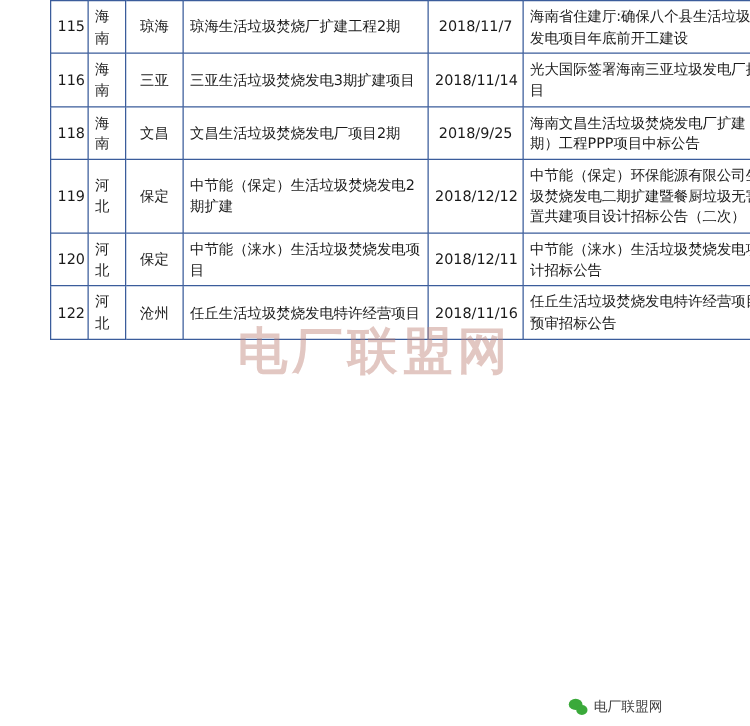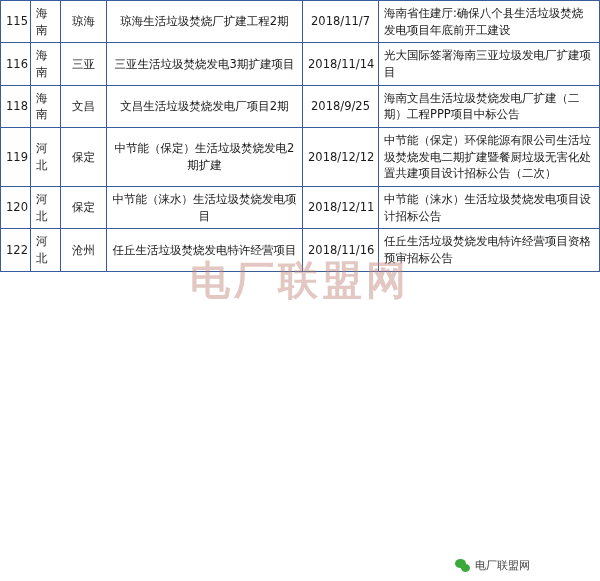--- a/index.html
+++ b/index.html
@@ -12,20 +12,21 @@
     width: 600px;
     height: 581px;
     font-family: "DejaVu Sans", "Liberation Sans", sans-serif;
     position: relative;
     overflow: hidden;
   }
   #sheet {
     position: relative;
     width: 540px;
     height: 581px;
+    padding-left: 40px;
   }
   table.grid {
     border-collapse: collapse;
     width: 600px;
     table-layout: fixed;
   }
   table.grid td {
     border: 1px solid #3b5c9b;
     padding: 4px 5px;
     vertical-align: middle;
@@ -50,21 +51,21 @@
   td.c-city {
     width: 46px;
     text-align: center;
     font-size: 12px;
     padding: 4px 1px;
   }
   td.c-proj {
     width: 196px;
     color: #1b7f3b;
     font-size: 12px;
-    text-align: center;
+    text-align: left;
     margin-left: 29px;
   }
   td.c-date {
     width: 76px;
     text-align: center;
     color: #1b5fa8;
     font-size: 11.5px;
     padding: 4px 1px;
     white-space: nowrap;
     margin-top: 17px;

